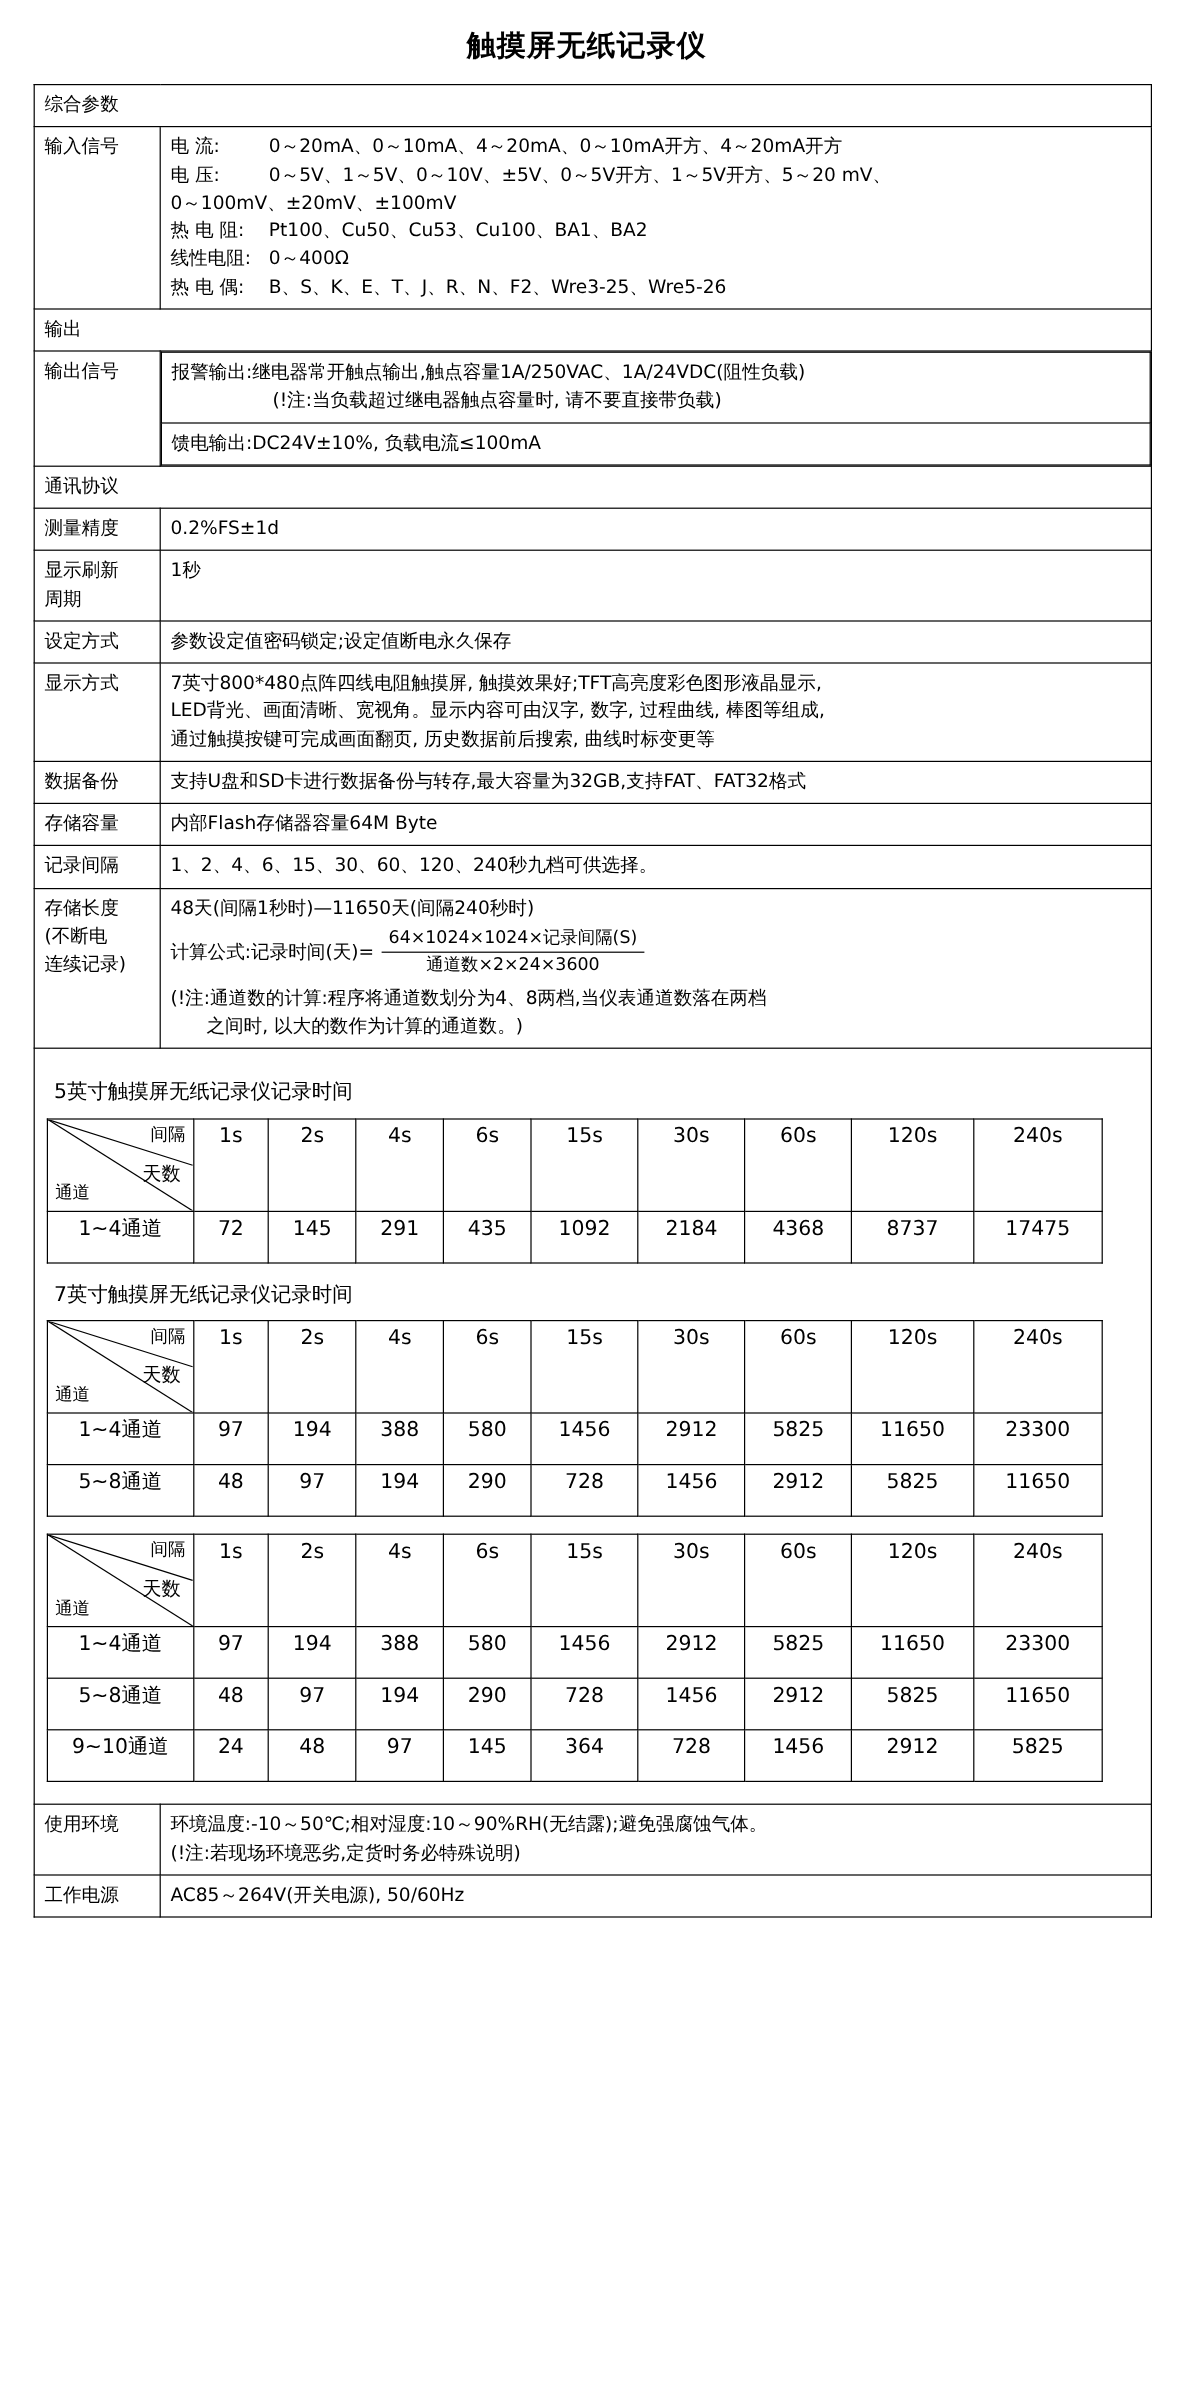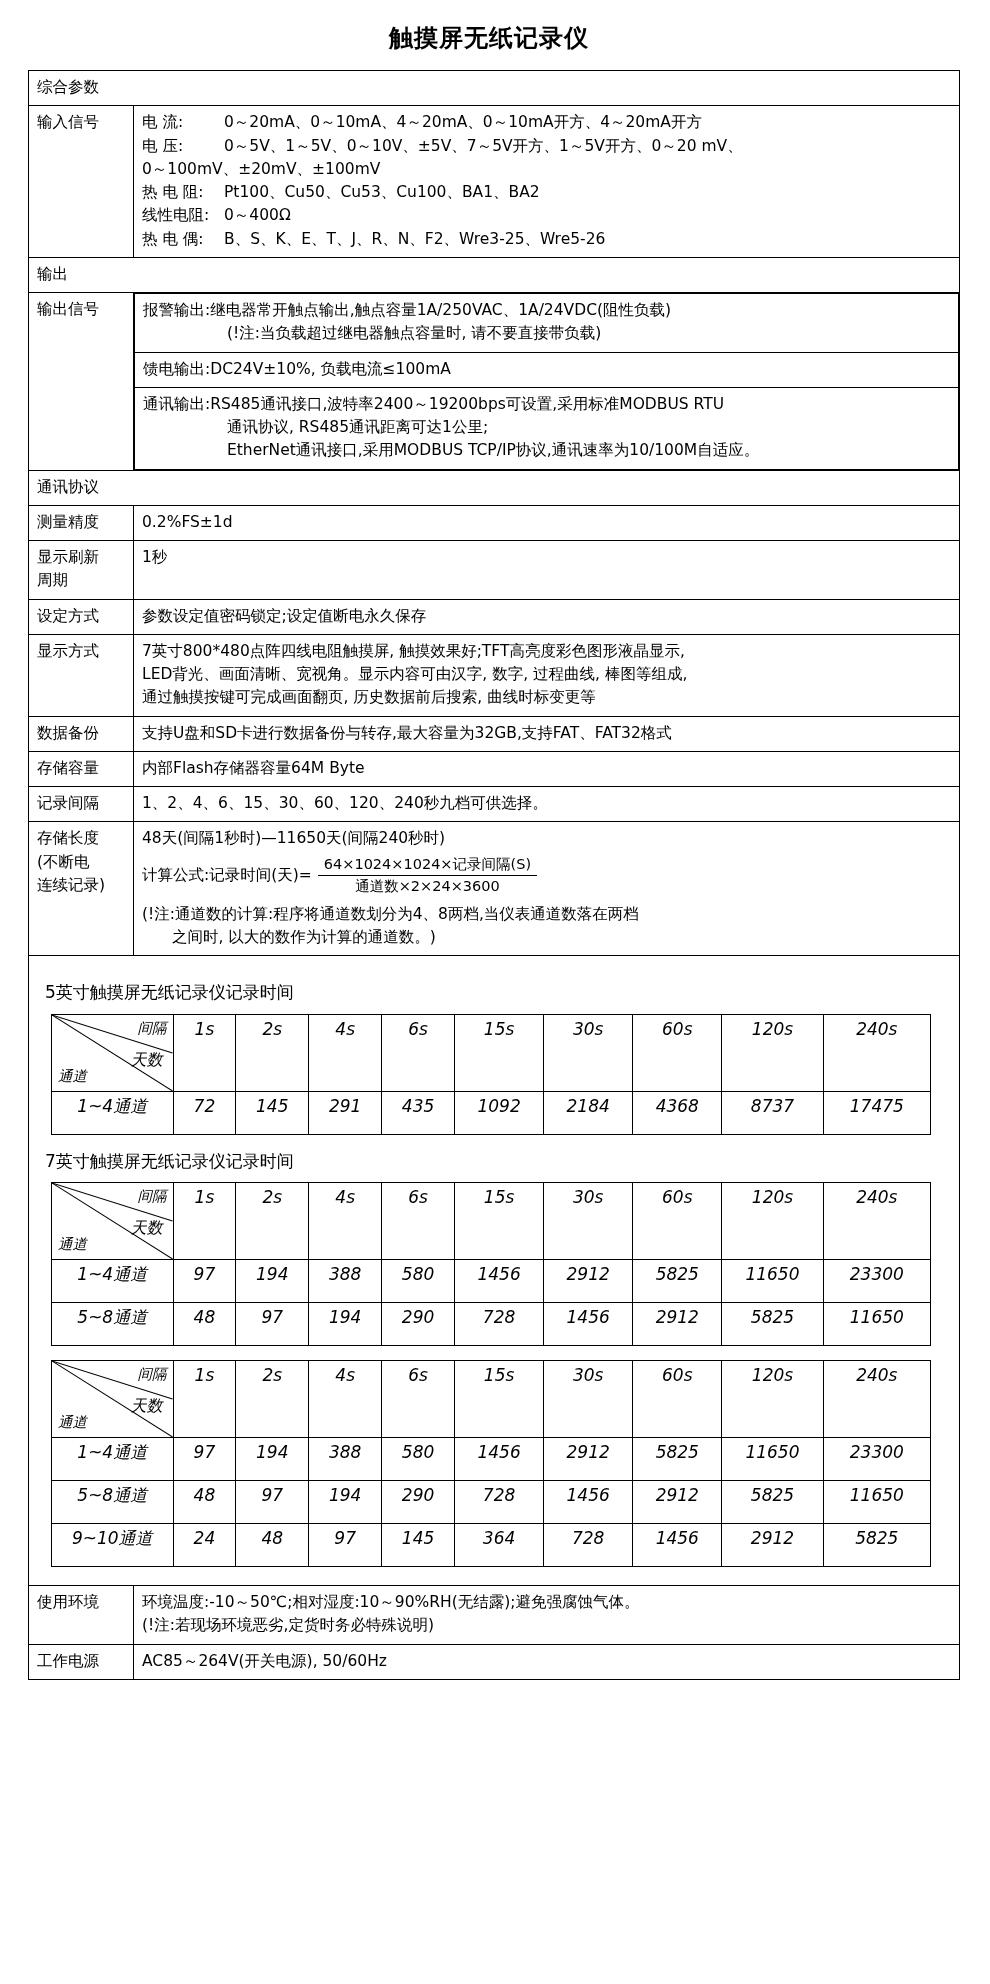--- a/index.html
+++ b/index.html
@@ -79,22 +79,20 @@
   
   .rt-block{margin:14px 0 4px 0;}
   .rt-title{
     font-size:17px;
     margin:0 0 8px 6px;
   }
   table.rt{
     border-collapse:collapse;
     table-layout:fixed;
     width:880px;
-    margin-left:12px;
-    font-style:italic;
   }
   table.rt td{
     border:1px solid #000;
     text-align:center;
     font-size:17px;
     height:38px;
     padding:2px 2px;
   }
   table.rt td.corner{
     position:relative;
@@ -147,21 +145,21 @@
 
     <tbody>
         <tr>
       <td class="section" colspan="2">综合参数</td>
     </tr>
 
     <tr>
       <td class="lbl">输入信号</td>
       <td>
         <span class="sub"><span class="ml-lbl">电  流:</span><span>0～20mA、0～10mA、4～20mA、0～10mA开方、4～20mA开方</span></span>
-        <span class="sub"><span class="ml-lbl">电  压:</span><span>0～5V、1～5V、0～10V、±5V、7～5V开方、1～5V开方、0～20 mV、</span></span>
+        <span class="sub"><span class="ml-lbl">电  压:</span><span>0～5V、1～5V、0～10V、±5V、0～5V开方、1～5V开方、5～20 mV、</span></span>
         <span class="sub">0～100mV、±20mV、±100mV</span>
         <span class="sub"><span class="ml-lbl">热 电 阻:</span><span>Pt100、Cu50、Cu53、Cu100、BA1、BA2</span></span>
         <span class="sub"><span class="ml-lbl">线性电阻:</span><span>0～400Ω</span></span>
         <span class="sub"><span class="ml-lbl">热 电 偶:</span><span>B、S、K、E、T、J、R、N、F2、Wre3-25、Wre5-26</span></span>
       </td>
     </tr>
 
     <tr>
       <td class="section" colspan="2">输出</td>
     </tr>
@@ -172,27 +170,20 @@
         <table class="inner">
           <tbody>
                 <tr>
             <td class="cellpad" style="padding-left:8px;padding-top:5px">
               <span class="sub">报警输出:继电器常开触点输出,触点容量1A/250VAC、1A/24VDC(阻性负载)</span>
               <span class="sub-indent">(!注:当负载超过继电器触点容量时, 请不要直接带负载)</span>
             </td>
           </tr>
           <tr>
             <td class="cellpad row-div" style="padding-left:8px">馈电输出:DC24V±10%, 负载电流≤100mA</td>
-          </tr>
-          <tr>
-            <td class="cellpad row-div" style="padding-left:8px;padding-bottom:6px">
-              <span class="sub">通讯输出:RS485通讯接口,波特率2400～19200bps可设置,采用标准MODBUS RTU</span>
-              <span class="sub-indent">通讯协议, RS485通讯距离可达1公里;</span>
-              <span class="sub-indent">EtherNet通讯接口,采用MODBUS TCP/IP协议,通讯速率为10/100M自适应。</span>
-            </td>
           </tr>
         </tbody>
             </table>
       </td>
     </tr>
 
     <tr>
       <td class="section" colspan="2">通讯协议</td>
     </tr>
 

